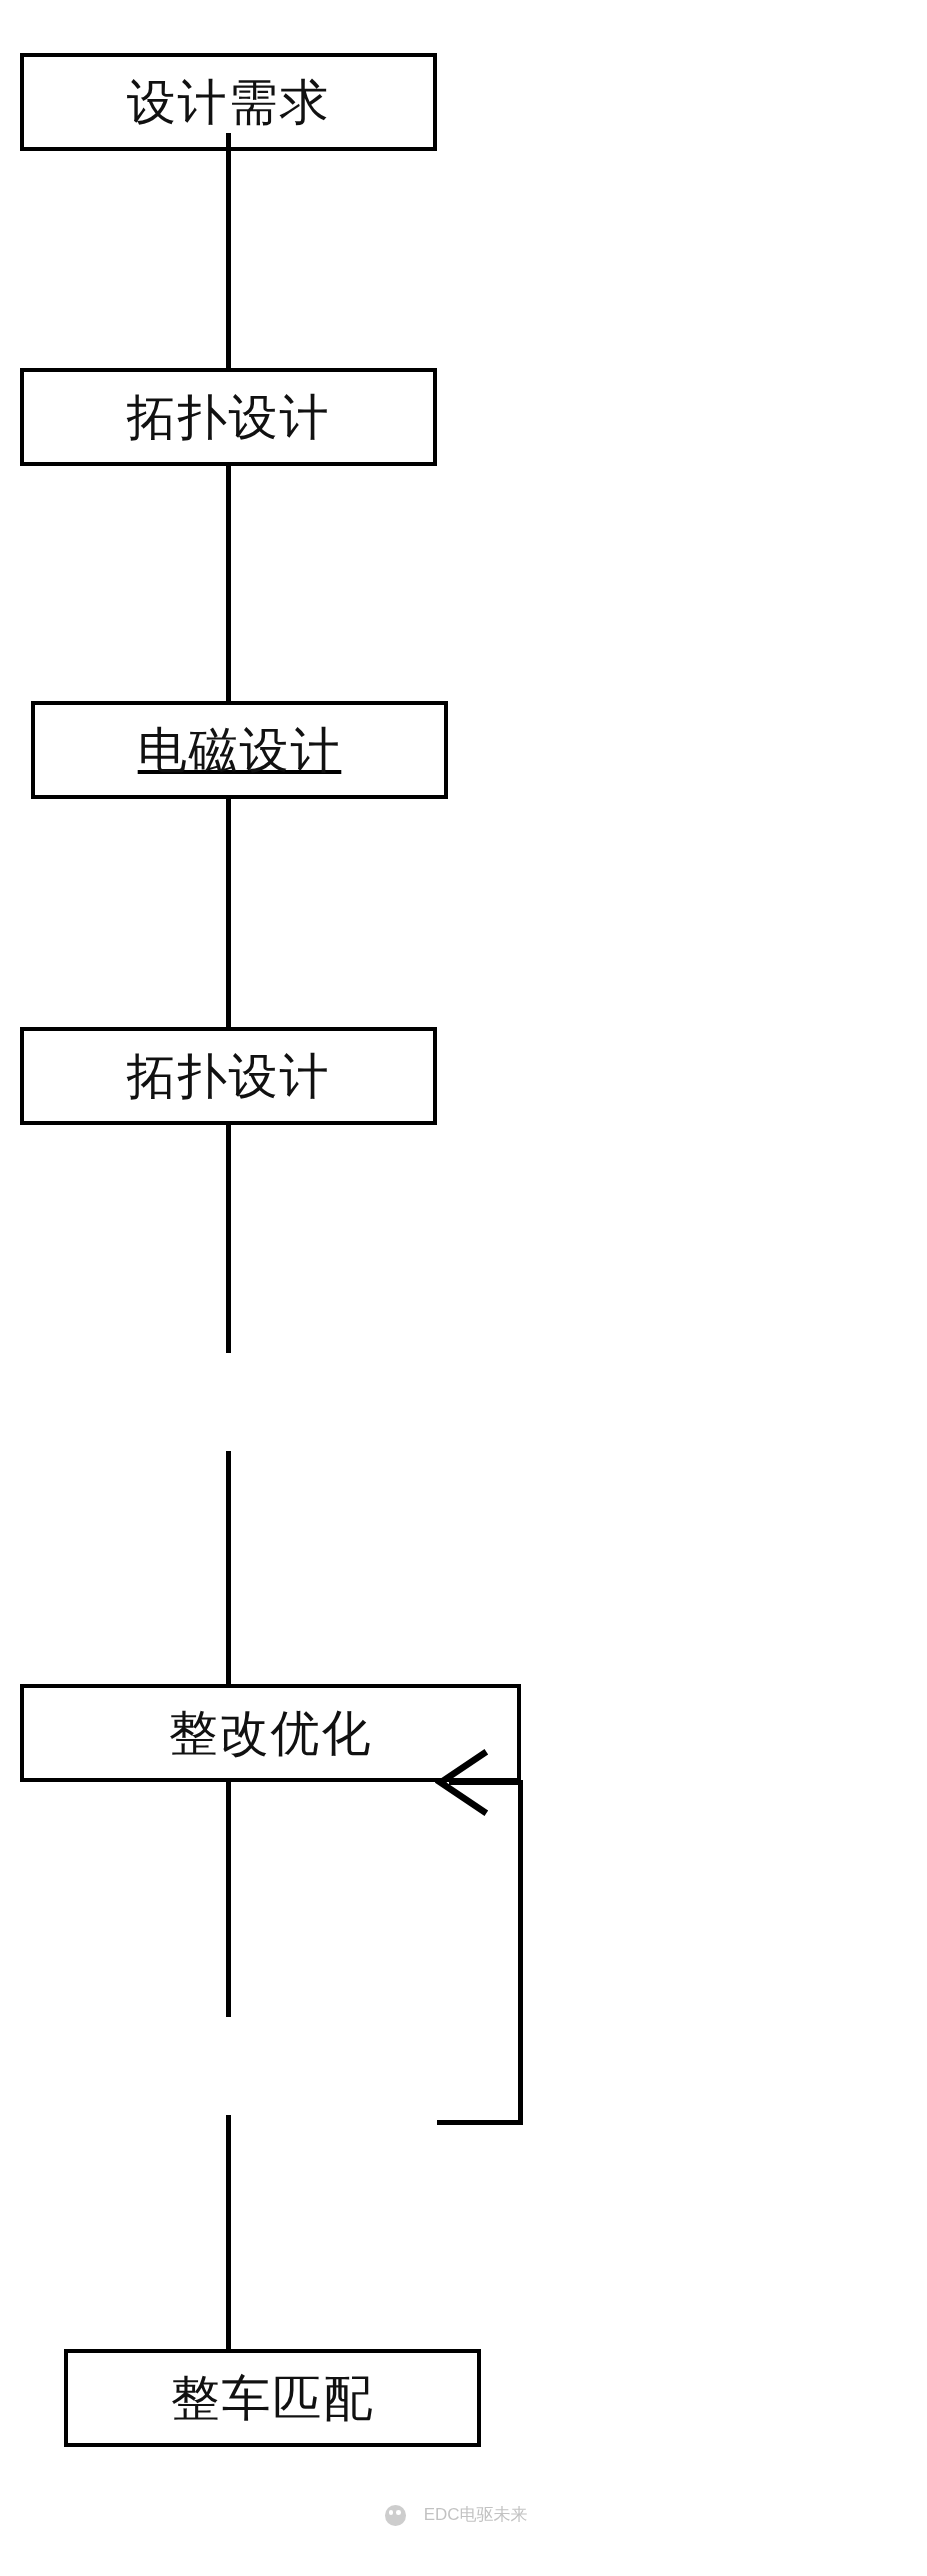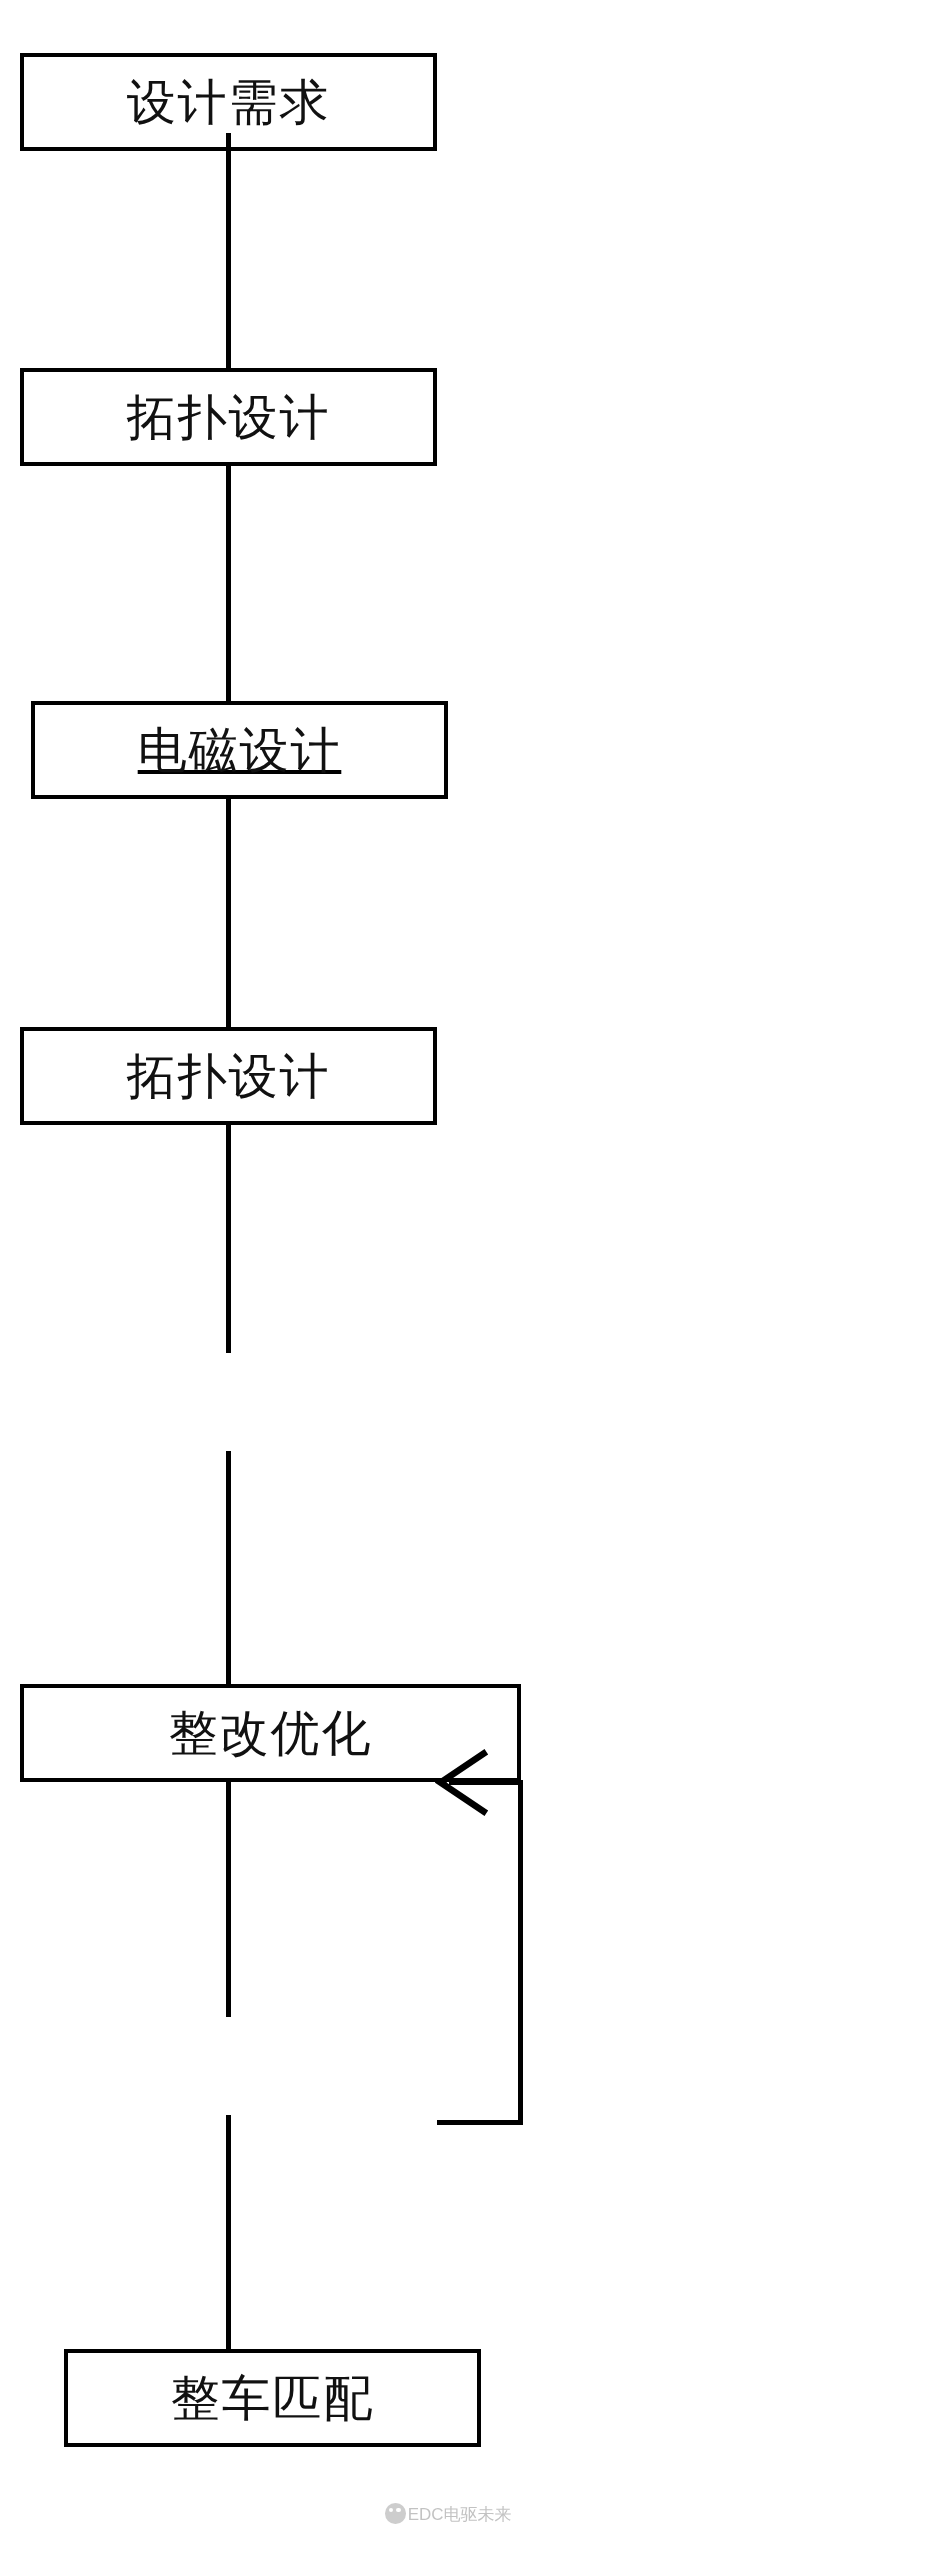--- a/index.html
+++ b/index.html
@@ -46,22 +46,22 @@
   }
   .arrow-head {
     position: absolute;
     width: 0;
     height: 0;
   }
   .arrow-head svg { display: block; }
   .watermark {
     position: absolute;
     display: flex;
-    align-items: flex-start;
-    gap: 2px;
+    align-items: flex-end;
+    gap: 18px;
     opacity: 0.42;
   }
   .wm-logo {
     width: 20.7px;
     height: 20.7px;
     border-radius: 50%;
     background: #8a8a8a;
     position: relative;
     flex: 0 0 auto;
   }

